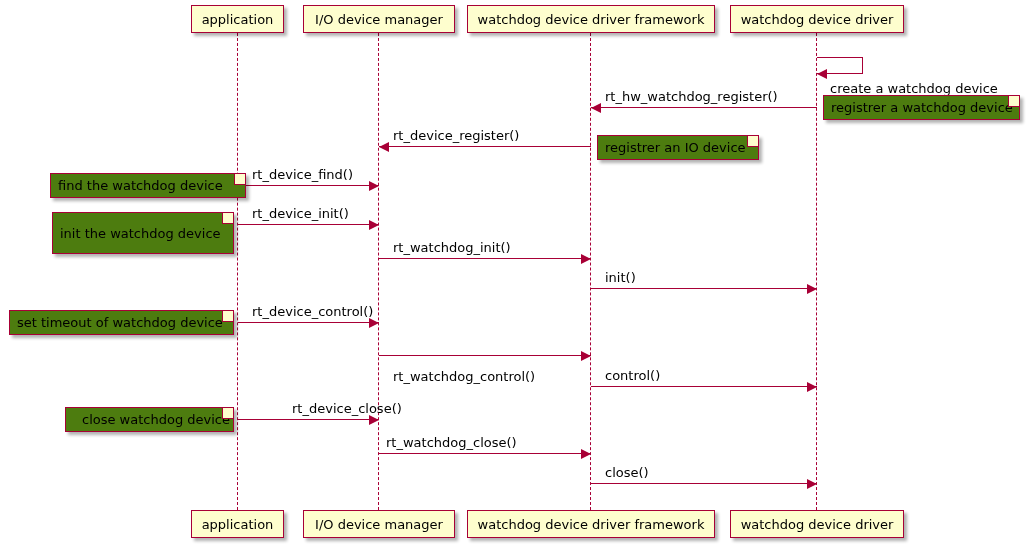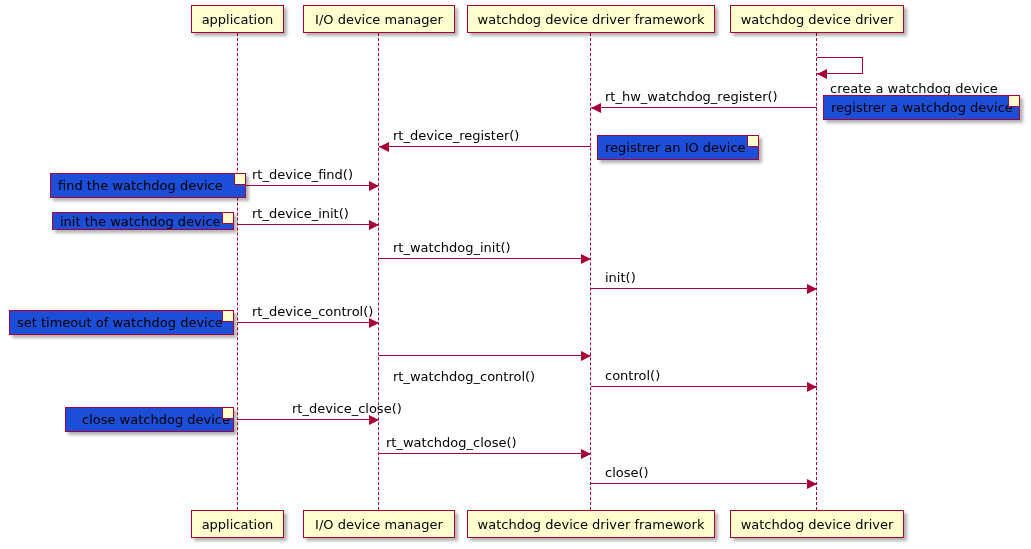--- a/index.html
+++ b/index.html
@@ -73,21 +73,21 @@
     box-sizing: border-box;
     border: 1.5px solid #A80036;
     border-left: none;
     background: transparent;
   }
 
   
   .note {
     position: absolute;
     box-sizing: border-box;
-    background: #1d4ed8;
+    background: #4d7c0f;
     border: 1.5px solid #A80036;
     color: #000000;
     font-size: 13px;
     line-height: 1;
     display: flex;
     align-items: center;
     white-space: nowrap;
     padding-left: 7px;
     padding-right: 16px;
     box-shadow: 3px 3px 3px rgba(0,0,0,0.30);
@@ -166,21 +166,21 @@
         <div class="note-fold"></div>
       </div>
       <div class="note" style="left: 597px; top: 135px; width: 162px; height: 25px;">
         <span>registrer an IO device</span>
         <div class="note-fold"></div>
       </div>
       <div class="note" style="left: 50px; top: 173px; width: 196px; height: 25px;">
         <span>find the watchdog device</span>
         <div class="note-fold"></div>
       </div>
-      <div class="note" style="left: 52px; top: 212px; width: 182px; height: 18px;">
+      <div class="note" style="left: 52px; top: 212px; width: 182px; height: 42px;">
         <span>init the watchdog device</span>
         <div class="note-fold"></div>
       </div>
       <div class="note" style="left: 9px; top: 310px; width: 225px; height: 25px;">
         <span>set timeout of watchdog device</span>
         <div class="note-fold"></div>
       </div>
       <div class="note" style="left: 65px; top: 407px; width: 169px; height: 25px; padding-left: 16px;">
         <span>close watchdog device</span>
         <div class="note-fold"></div>

